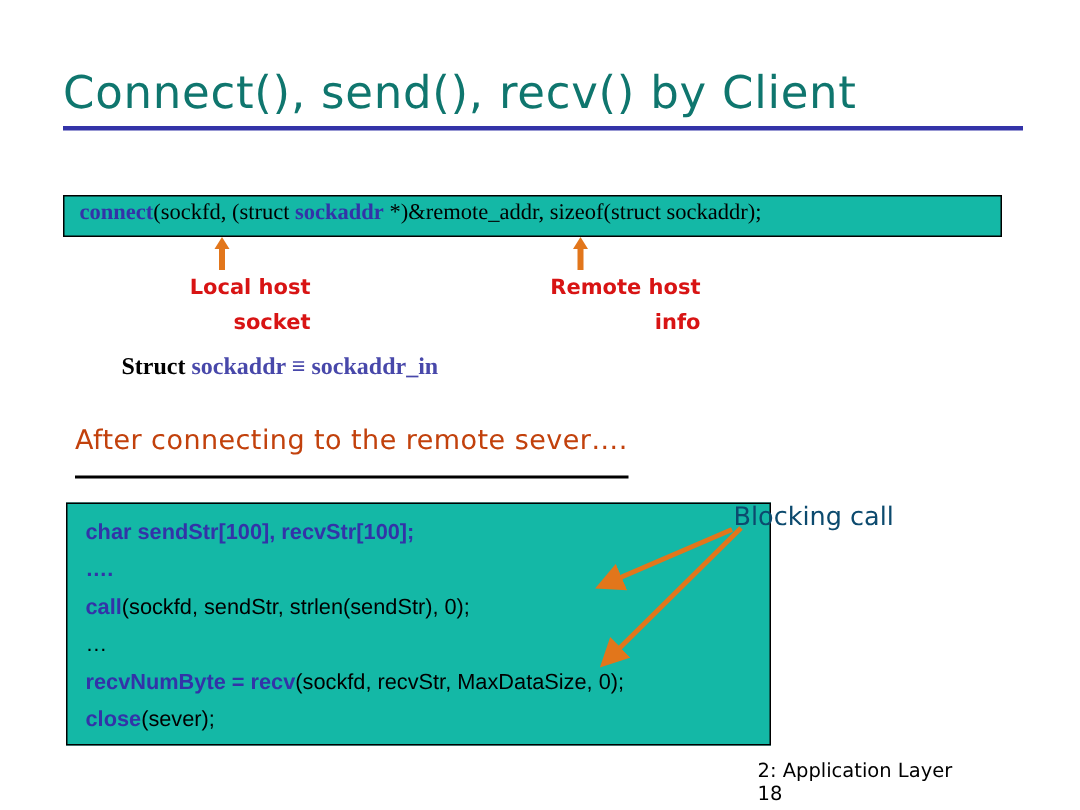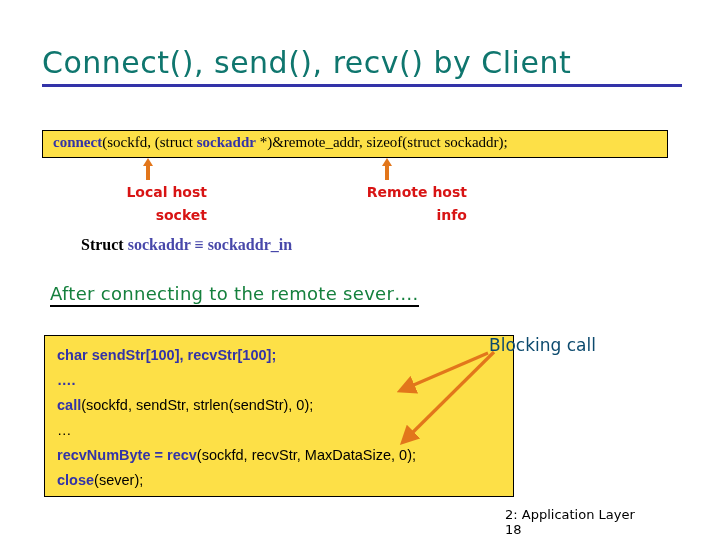--- a/index.html
+++ b/index.html
@@ -28,21 +28,21 @@
     letter-spacing: 0.5px;
     border-bottom: 3px solid #3333a8;
     padding-bottom: 2px;
     white-space: nowrap;
   }
 
   
   .code-box {
     position: absolute;
     border: 1.5px solid #000000;
-    background: #fde047;
+    background: #14b8a6;
     box-sizing: border-box;
   }
   #connect-box {
     left: 42px;
     top: 130px;
     width: 626px;
     height: 28px;
   }
   #connect-line {
     position: absolute;
@@ -113,23 +113,23 @@
   #struct-line .blue { color: #4848aa; }
   #struct-line .black { color: #000000; }
 
   
   #after-connecting {
     position: absolute;
     left: 50px;
     top: 283px;
     font-family: "DejaVu Sans", sans-serif;
     font-size: 18px;
-    color: #15803d;
+    color: #c2410c;
     border-bottom: 2px solid #000000;
-    padding-bottom: 1px;
+    padding-bottom: 13px;
     white-space: nowrap;
     letter-spacing: 0.3px;
   }
 
   
   #sendrecv-box {
     left: 44px;
     top: 335px;
     width: 470px;
     height: 162px;

